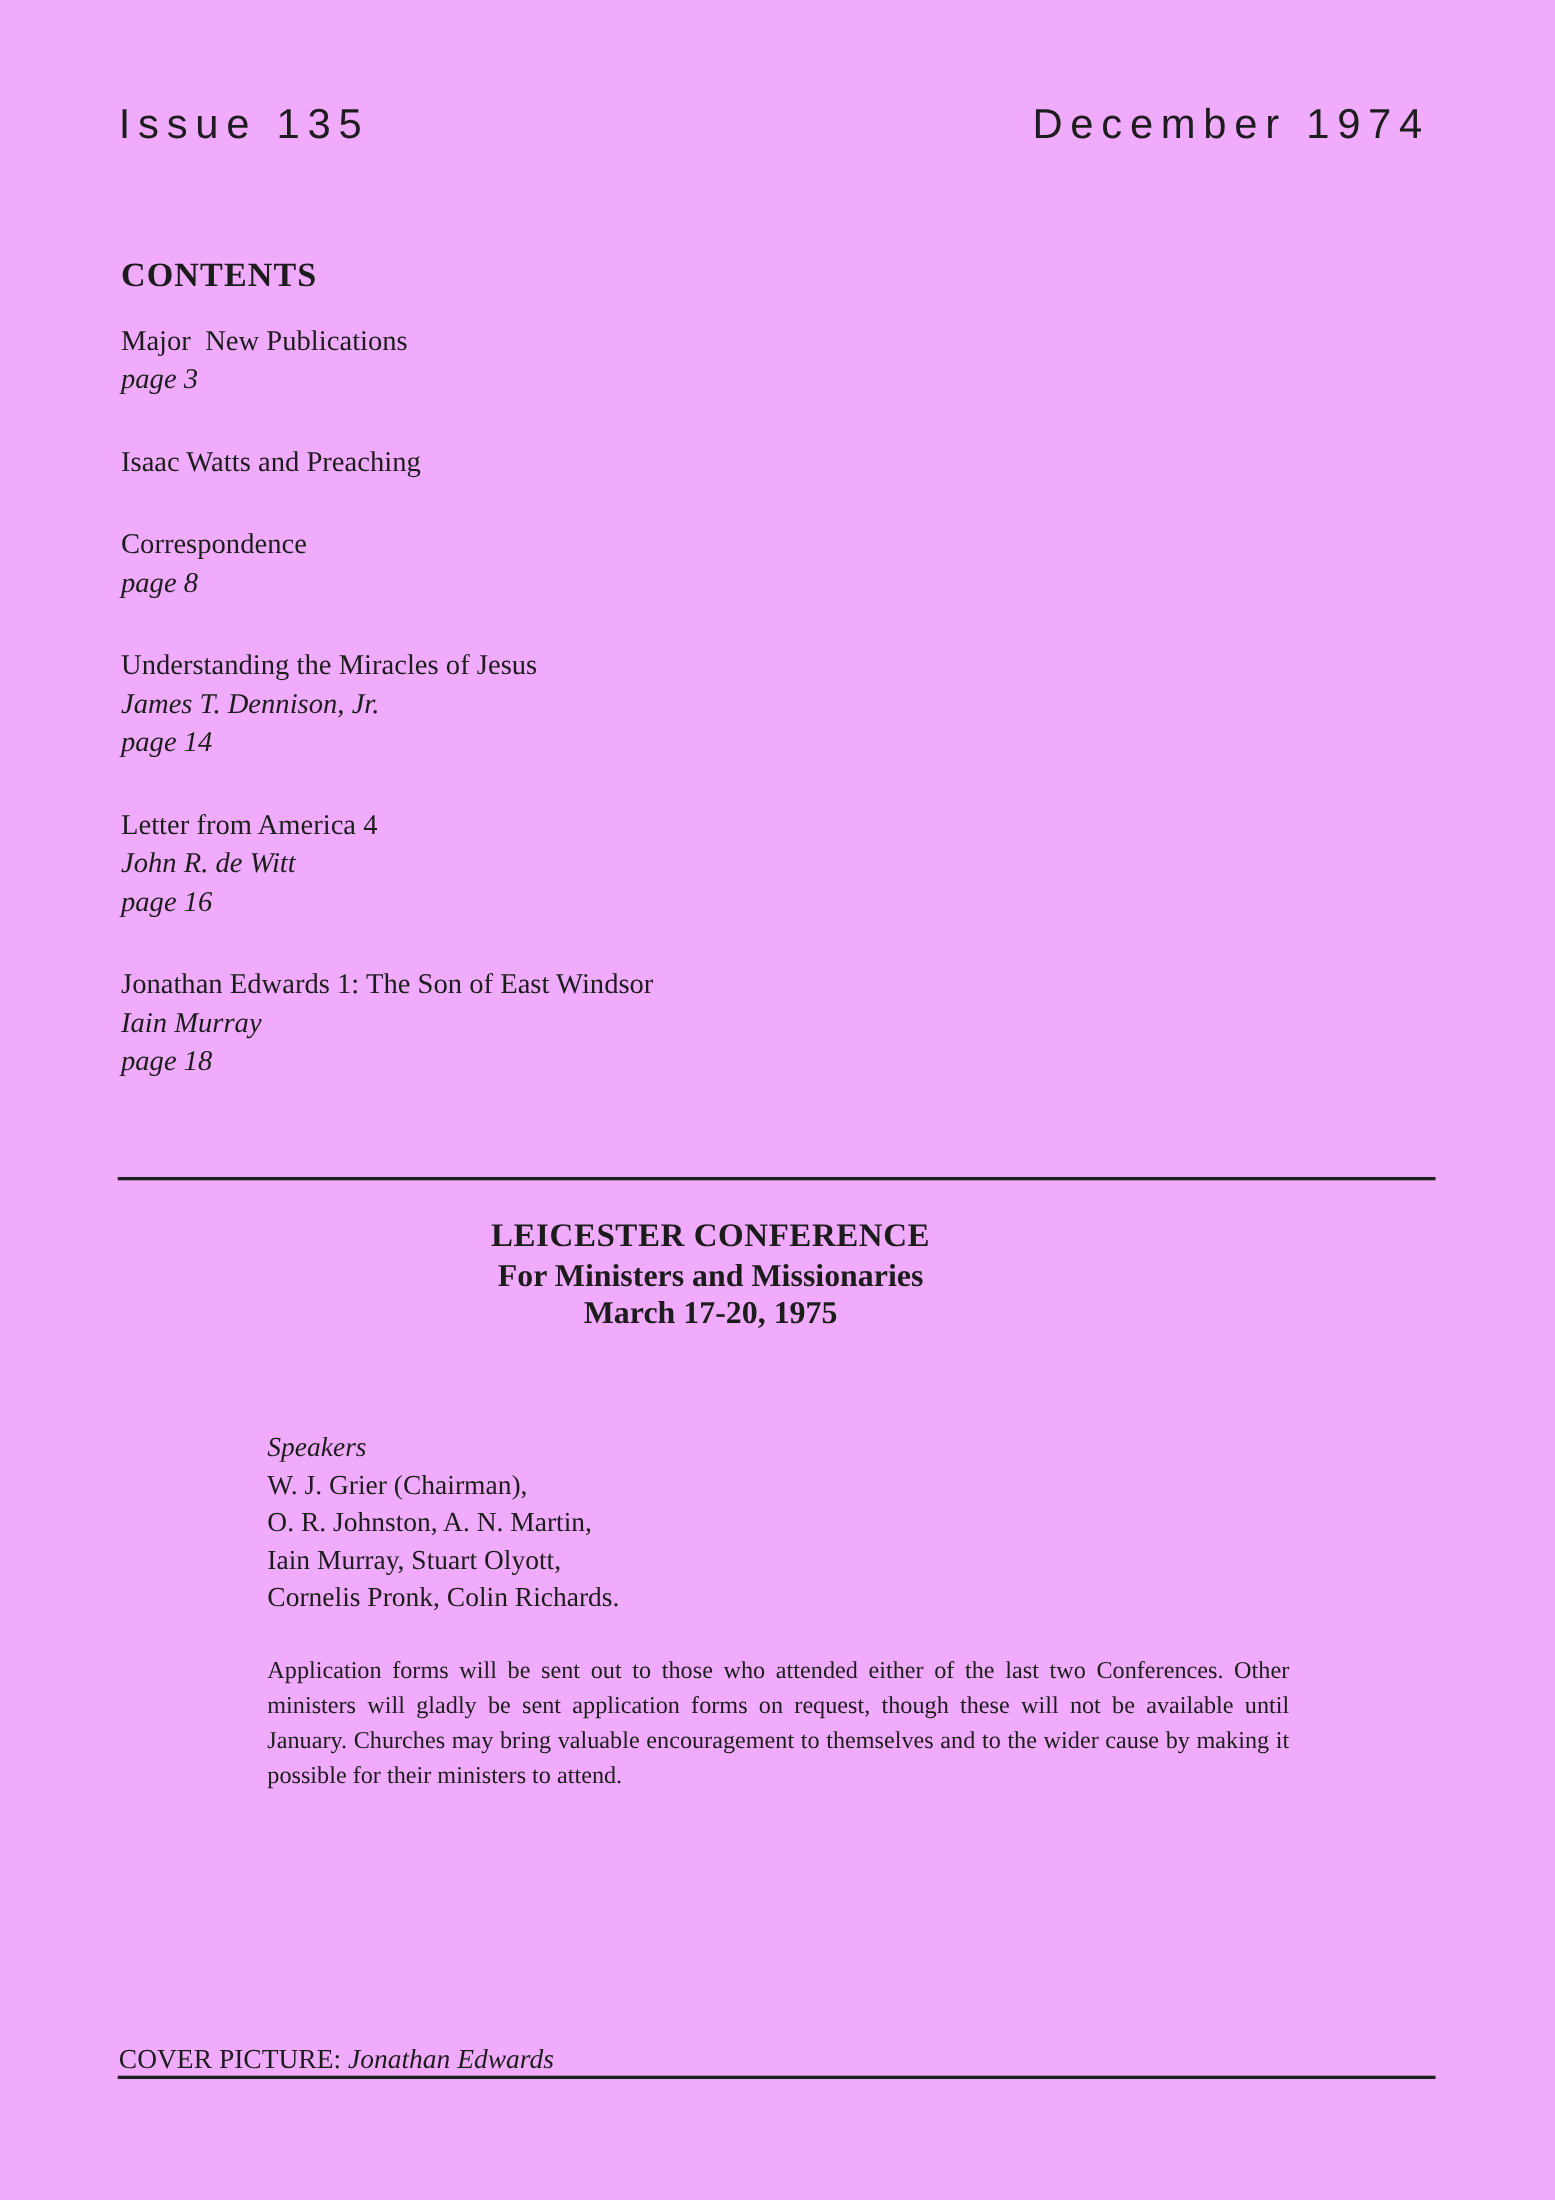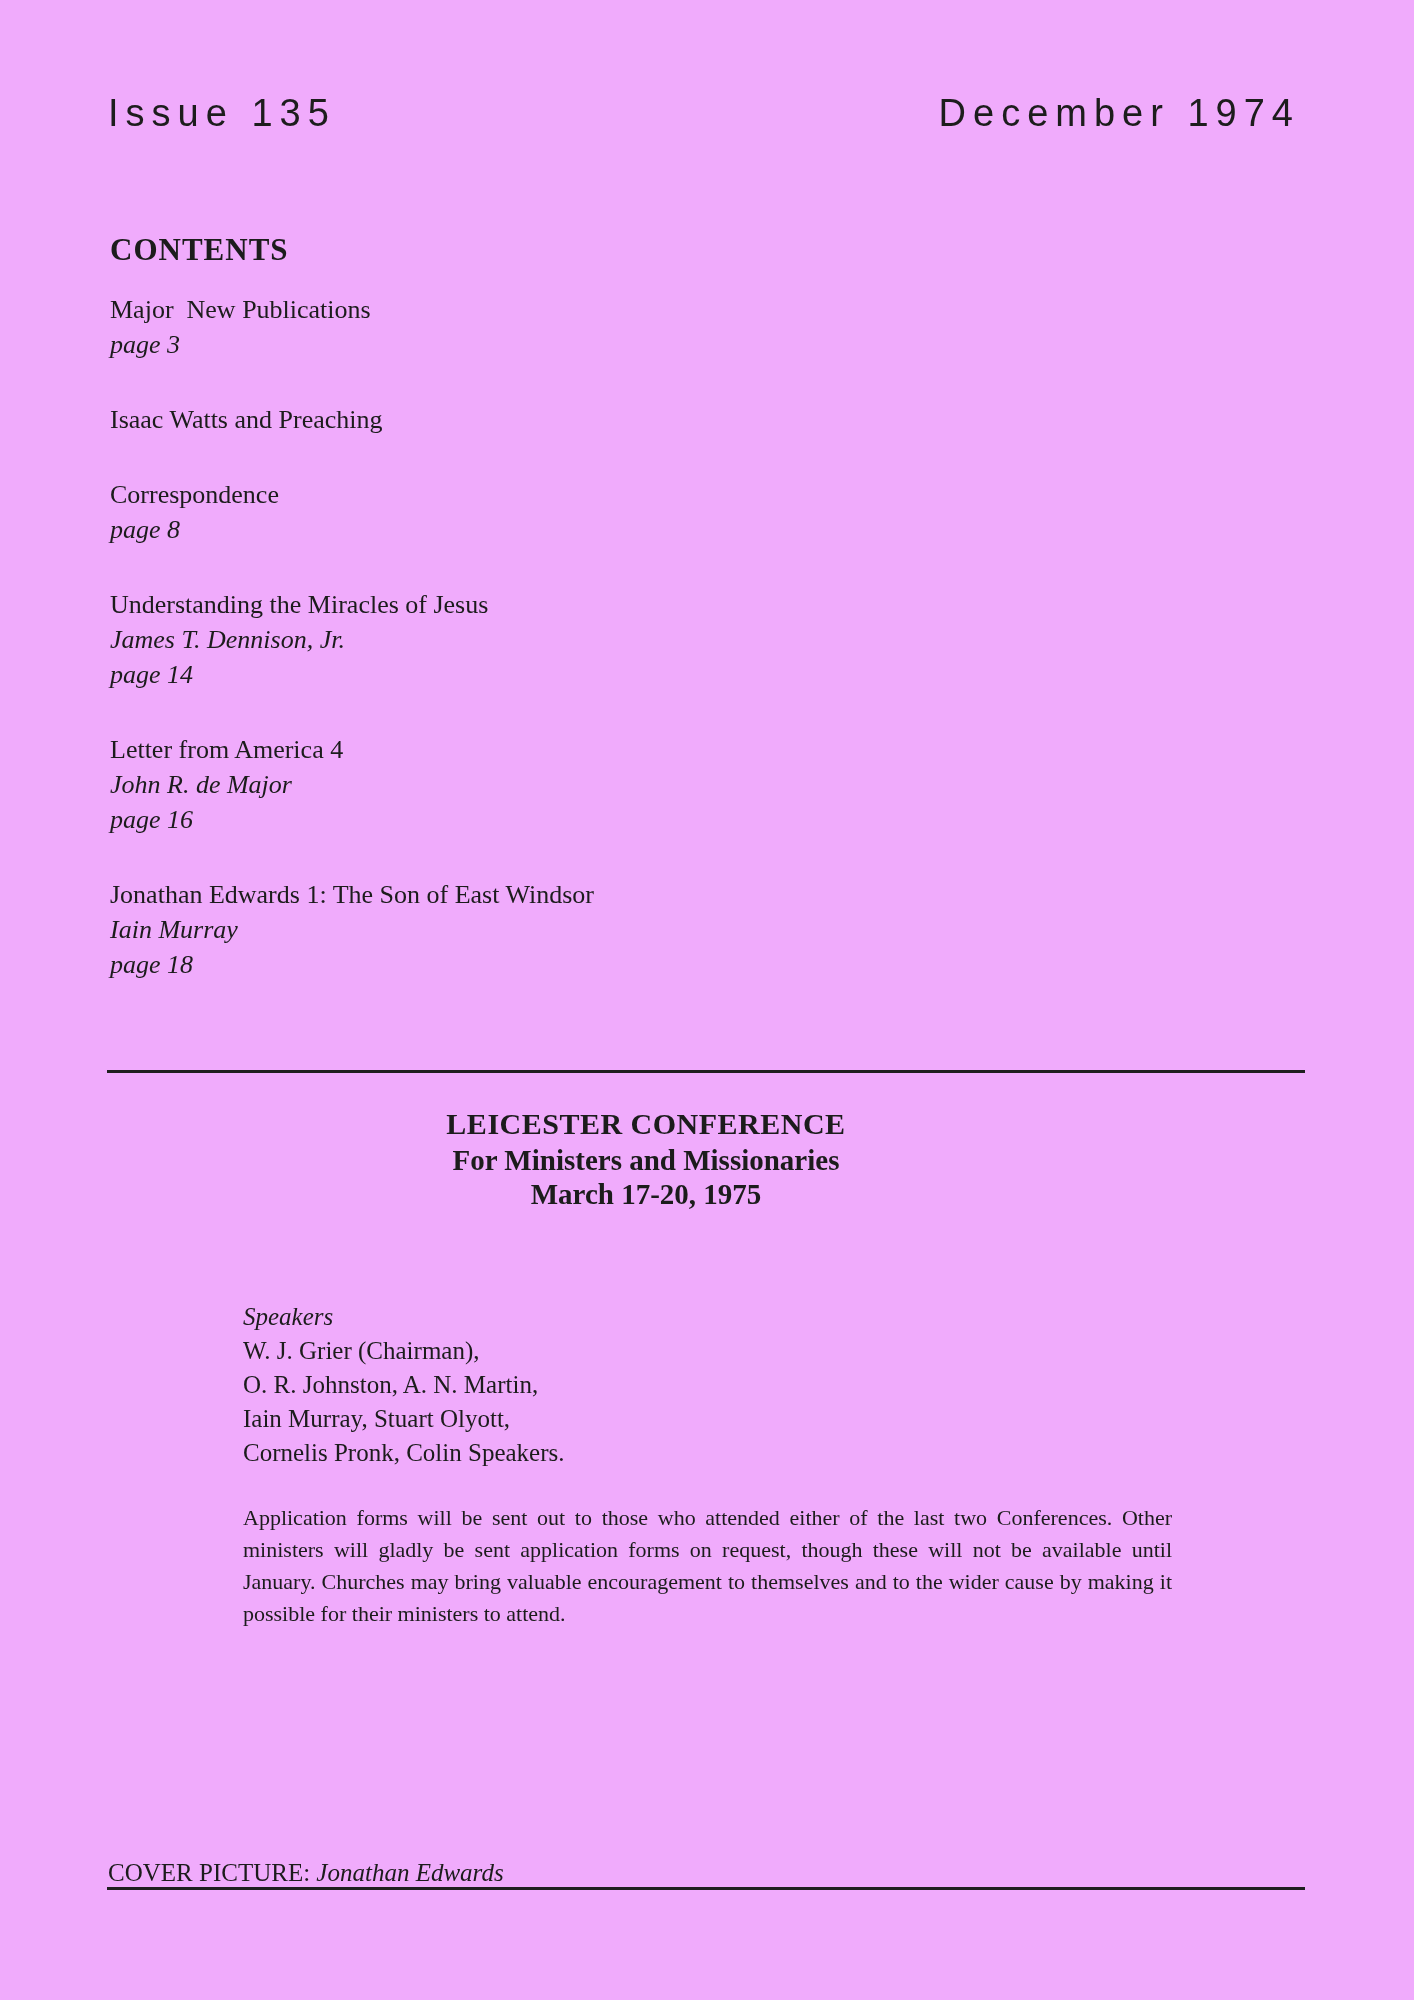--- a/index.html
+++ b/index.html
@@ -88,21 +88,21 @@
     </div>
 
     <div class="toc-entry">
       <div class="toc-title">Understanding the Miracles of Jesus</div>
       <div class="toc-author">James T. Dennison, Jr.</div>
       <div class="toc-page">page 14</div>
     </div>
 
     <div class="toc-entry">
       <div class="toc-title">Letter from America 4</div>
-      <div class="toc-author">John R. de Major</div>
+      <div class="toc-author">John R. de Witt</div>
       <div class="toc-page">page 16</div>
     </div>
 
     <div class="toc-entry">
       <div class="toc-title">Jonathan Edwards 1: The Son of East Windsor</div>
       <div class="toc-author">Iain Murray</div>
       <div class="toc-page">page 18</div>
     </div>
 
   </div>
@@ -113,21 +113,21 @@
     <div class="conf-title">LEICESTER CONFERENCE</div>
     <div class="conf-subtitle">For Ministers and Missionaries</div>
     <div class="conf-dates">March 17-20, 1975</div>
   </div>
 
   <div class="speakers">
     <div class="speakers-label">Speakers</div>
     <div>W. J. Grier (Chairman),</div>
     <div>O. R. Johnston, A. N. Martin,</div>
     <div>Iain Murray, Stuart Olyott,</div>
-    <div>Cornelis Pronk, Colin Speakers.</div>
+    <div>Cornelis Pronk, Colin Richards.</div>
   </div>
 
   <p class="conf-note">Application forms will be sent out to those who attended either of the last two Conferences. Other ministers will gladly be sent application forms on request, though these will not be available until January. Churches may bring valuable encouragement to themselves and to the wider cause by making it possible for their ministers to attend.</p>
 
   <div class="cover-line">
     <span>COVER PICTURE:</span>
     <span class="cover-value">Jonathan Edwards</span>
   </div>
 
   <div class="rule rule-bottom"></div>

